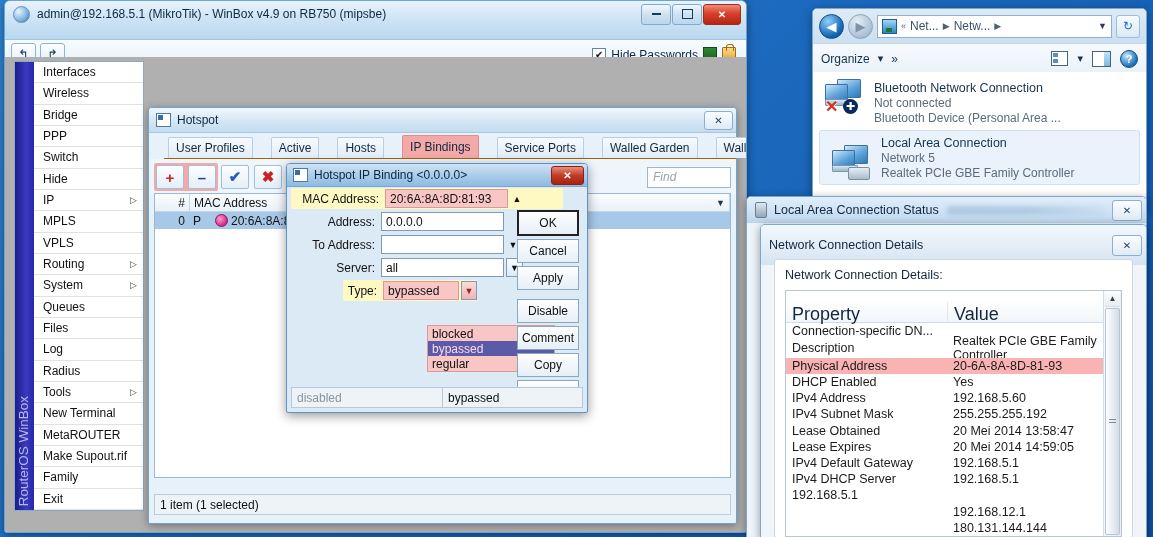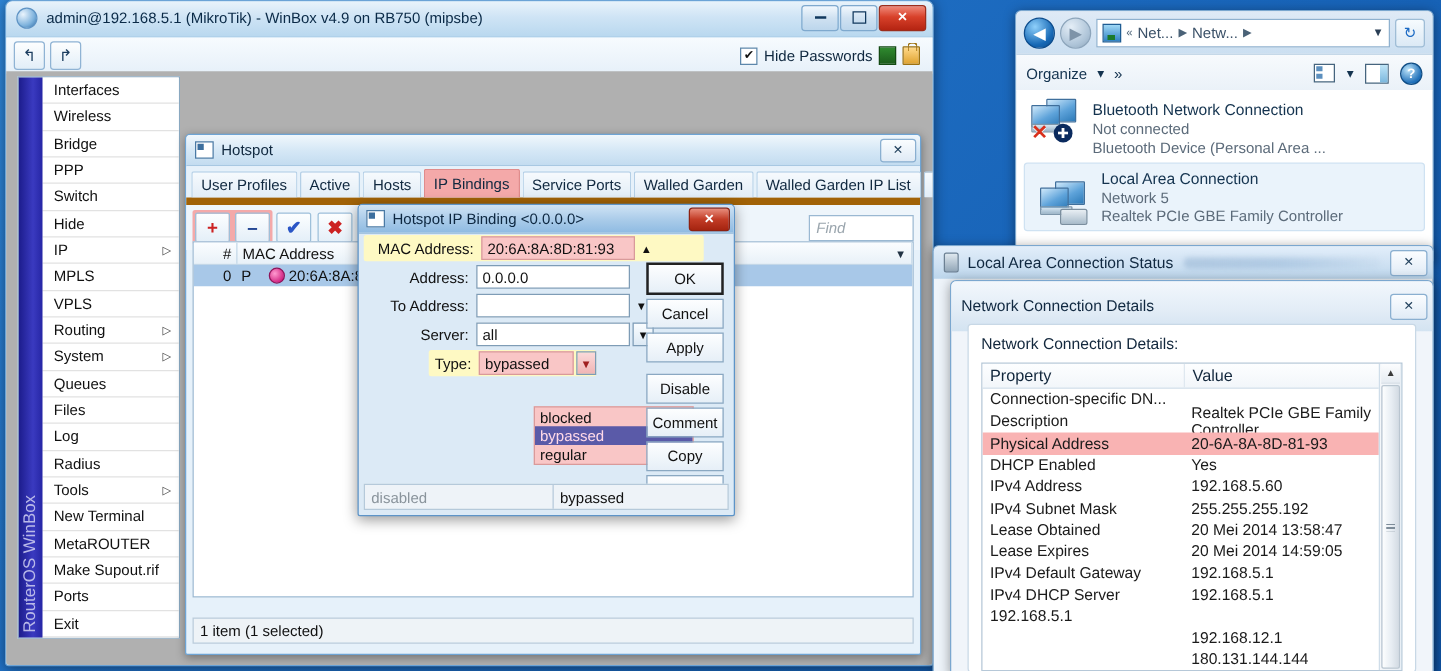--- a/index.html
+++ b/index.html
@@ -10,21 +10,21 @@
   }
   
   #desktop{position:absolute;inset:0;
     background:linear-gradient(135deg,#2f86d8 0%,#1f6fc4 35%,#0f55a8 100%);}
 
   
   #winbox{position:absolute;left:4px;top:0px;width:741px;height:531px;
     background:#c9e3f5;border:1px solid #6ba3d6;border-radius:6px 6px 3px 3px;
     box-shadow:0 2px 10px rgba(0,0,0,.45);}
   #wb-title{height:26px;background:linear-gradient(180deg,#e9f3fb 0%,#cfe4f5 45%,#b9d8ef 100%);
-    border-radius:5px 5px 0 0;display:flex;align-items:center;padding:0 2px 2px 8px;
+    border-radius:5px 5px 0 0;display:flex;align-items:center;padding:0 2px 12px 8px;
     border-bottom:1px solid #9fc4e2;}
   #wb-title .tico{width:15px;height:15px;border-radius:50%;
     background:radial-gradient(circle at 30% 30%,#eaf4fd,#7fb3dd 60%,#2f6ea8);
     border:1px solid #5e93c4;margin-right:7px;flex:0 0 auto;}
   #wb-title .ttext{font-size:12px;color:#0a2a47;white-space:nowrap;}
   #wb-btns{margin-left:auto;display:flex;gap:1px;padding-right:3px;}
   .wbtn{width:28px;height:19px;border:1px solid #7fa9ce;border-radius:3px;
     background:linear-gradient(180deg,#f2f8fd,#cfe1f1 50%,#bcd6ec);
     display:flex;align-items:center;justify-content:center;color:#12395e;font-size:10px;}
   .wbtn.close{background:linear-gradient(180deg,#f08a7a,#d8412a 45%,#b42412);
@@ -71,22 +71,22 @@
     display:flex;align-items:center;padding:0 3px 0 7px;border-bottom:1px solid #a8c8e2;
     border-radius:3px 3px 0 0;}
   .winicon{width:13px;height:12px;border:1px solid #4a7aa5;background:#fff;margin-right:6px;
     position:relative;flex:0 0 auto;}
   .winicon:after{content:"";position:absolute;left:1px;top:1px;width:5px;height:5px;background:#3d6f9e;}
   #hs-title .t{font-size:12px;color:#10283f;}
   .xbtn{margin-left:auto;width:27px;height:17px;border:1px solid #8aafd0;border-radius:3px;
     background:linear-gradient(180deg,#fafdff,#dfeaf5);display:flex;align-items:center;
     justify-content:center;font-size:10px;color:#24435f;}
 
-  #hs-tabs{display:flex;align-items:flex-end;height:23px;padding:2px 2px 0 4px;gap:2px;
-    background:#e6f1fa;border-bottom:6px solid #a16207;}
+  #hs-tabs{display:flex;align-items:flex-end;height:23px;padding:2px 2px 0 4px;gap:18px;
+    background:#e6f1fa;border-bottom:1px solid #a16207;margin-left:15px;}
   .tab{height:20px;padding:0 7px;display:flex;align-items:center;font-size:12px;color:#10283f;
     background:linear-gradient(180deg,#f6fafd,#e2edf7);border:1px solid #b4cfe6;
     border-bottom:none;border-radius:2px 2px 0 0;white-space:nowrap;}
   .tab.active{background:#f4a9a9;border-color:#e08c8c;height:22px;font-weight:normal;}
 
   #hs-tools{height:30px;display:flex;align-items:center;padding:3px 5px;background:#eef5fb;}
   .hbtn{width:26px;height:22px;border:1px solid #9ec0da;border-radius:2px;
     background:linear-gradient(180deg,#fcfeff,#e4eff8);display:flex;align-items:center;
     justify-content:center;margin-right:5px;font-size:15px;font-weight:bold;}
   .hl-box{background:#f4a9a9;padding:2px 2px;display:flex;border-radius:2px;margin-right:3px;}
@@ -233,21 +233,21 @@
   #ncd-title{height:40px;display:flex;align-items:center;padding:0 4px 0 8px;
     background:linear-gradient(180deg,#f2f7fc,#e2ecf6 60%,#d3e3f1);}
   #ncd-title .t{font-size:12.5px;color:#102840;}
   #ncd-inner{position:absolute;left:13px;right:13px;top:34px;bottom:0;
     background:#fff;border:1px solid #c8d8e6;border-radius:3px;padding:8px 10px 0 10px;}
   #ncd-label{font-size:12.5px;color:#12273c;margin-bottom:6px;}
   #ncd-table{position:absolute;left:10px;right:10px;top:30px;bottom:0;
     border:1px solid #b6c8d8;background:#fff;display:flex;overflow:hidden;}
   #ncd-cols{flex:1;display:flex;flex-direction:column;}
   #ncd-head{height:20px;display:flex;border-bottom:1px solid #cfdde9;
-    background:linear-gradient(180deg,#fdfeff,#f2f6fa);font-size:13px;color:#12273c;}
+    background:linear-gradient(180deg,#fdfeff,#f2f6fa);font-size:18px;color:#12273c;margin-top:11px;}
   #ncd-head .h1{width:155px;padding:2px 0 0 6px;border-right:1px solid #dfe8f0;}
   #ncd-head .h2{flex:1;padding:2px 0 0 6px;}
   .prow{height:18.5px;display:flex;font-size:12.5px;color:#1b1b1b;}
   .prow.hl{background:#f9b3b3;}
   .prow .p{width:155px;padding-left:6px;display:flex;align-items:center;}
   .prow .v{flex:1;padding-left:6px;display:flex;align-items:center;}
   #ncd-scroll{width:17px;border-left:1px solid #cfdde9;
     background:linear-gradient(90deg,#f4f7fa,#e9eff5);display:flex;flex-direction:column;
     align-items:center;}
   #ncd-scroll .up{width:15px;height:15px;display:flex;align-items:center;justify-content:center;
@@ -354,21 +354,21 @@
         <div class="sitem">
             <span>New Terminal</span>
           </div>
         <div class="sitem">
             <span>MetaROUTER</span>
           </div>
         <div class="sitem">
             <span>Make Supout.rif</span>
           </div>
         <div class="sitem">
-            <span>Ports</span>
+            <span>Family</span>
           </div>
         <div class="sitem">
             <span>Exit</span>
           </div>
       </div>
     </div>
 
     <div id="hotspot" style="position:absolute;left:143px;top:50px;">
       <div id="hs-title">
         <div class="winicon"></div>

